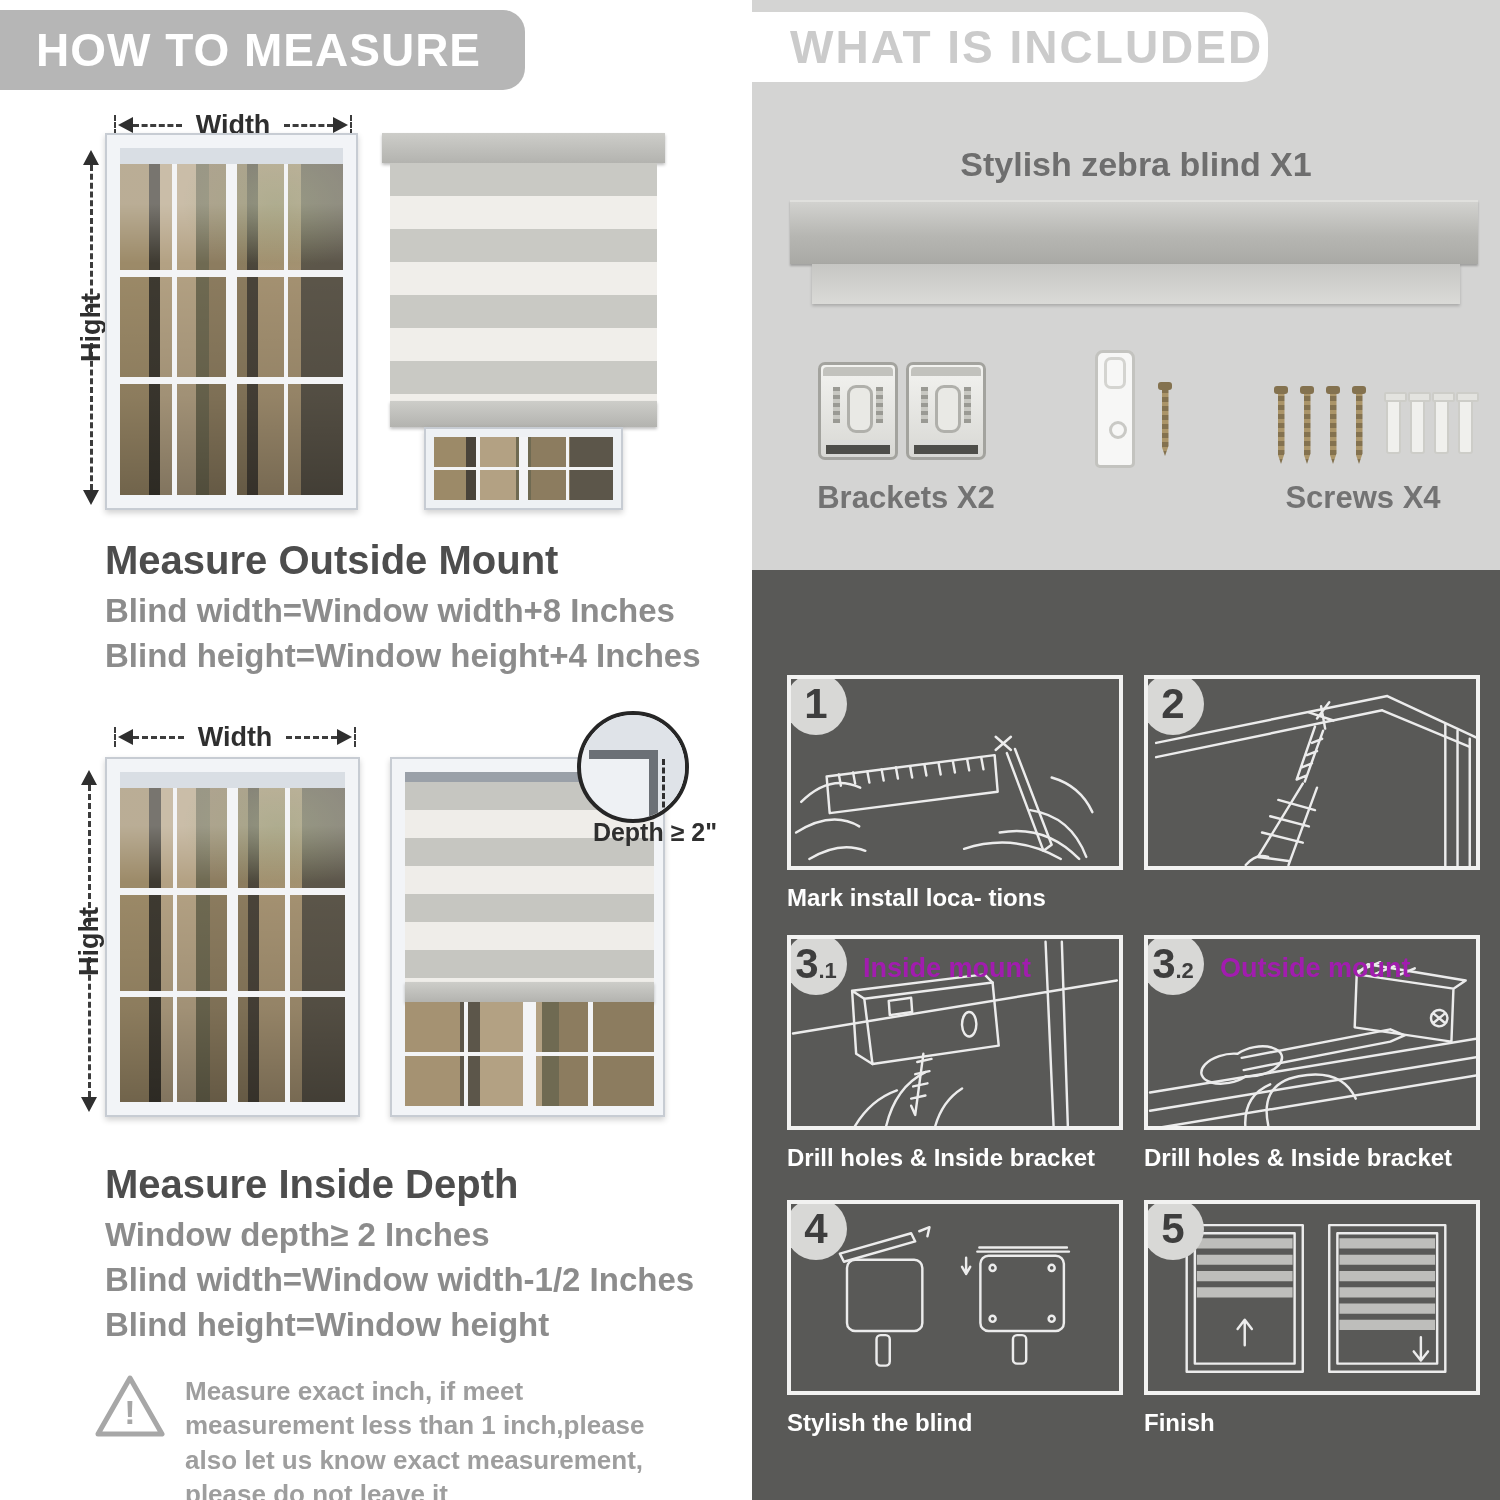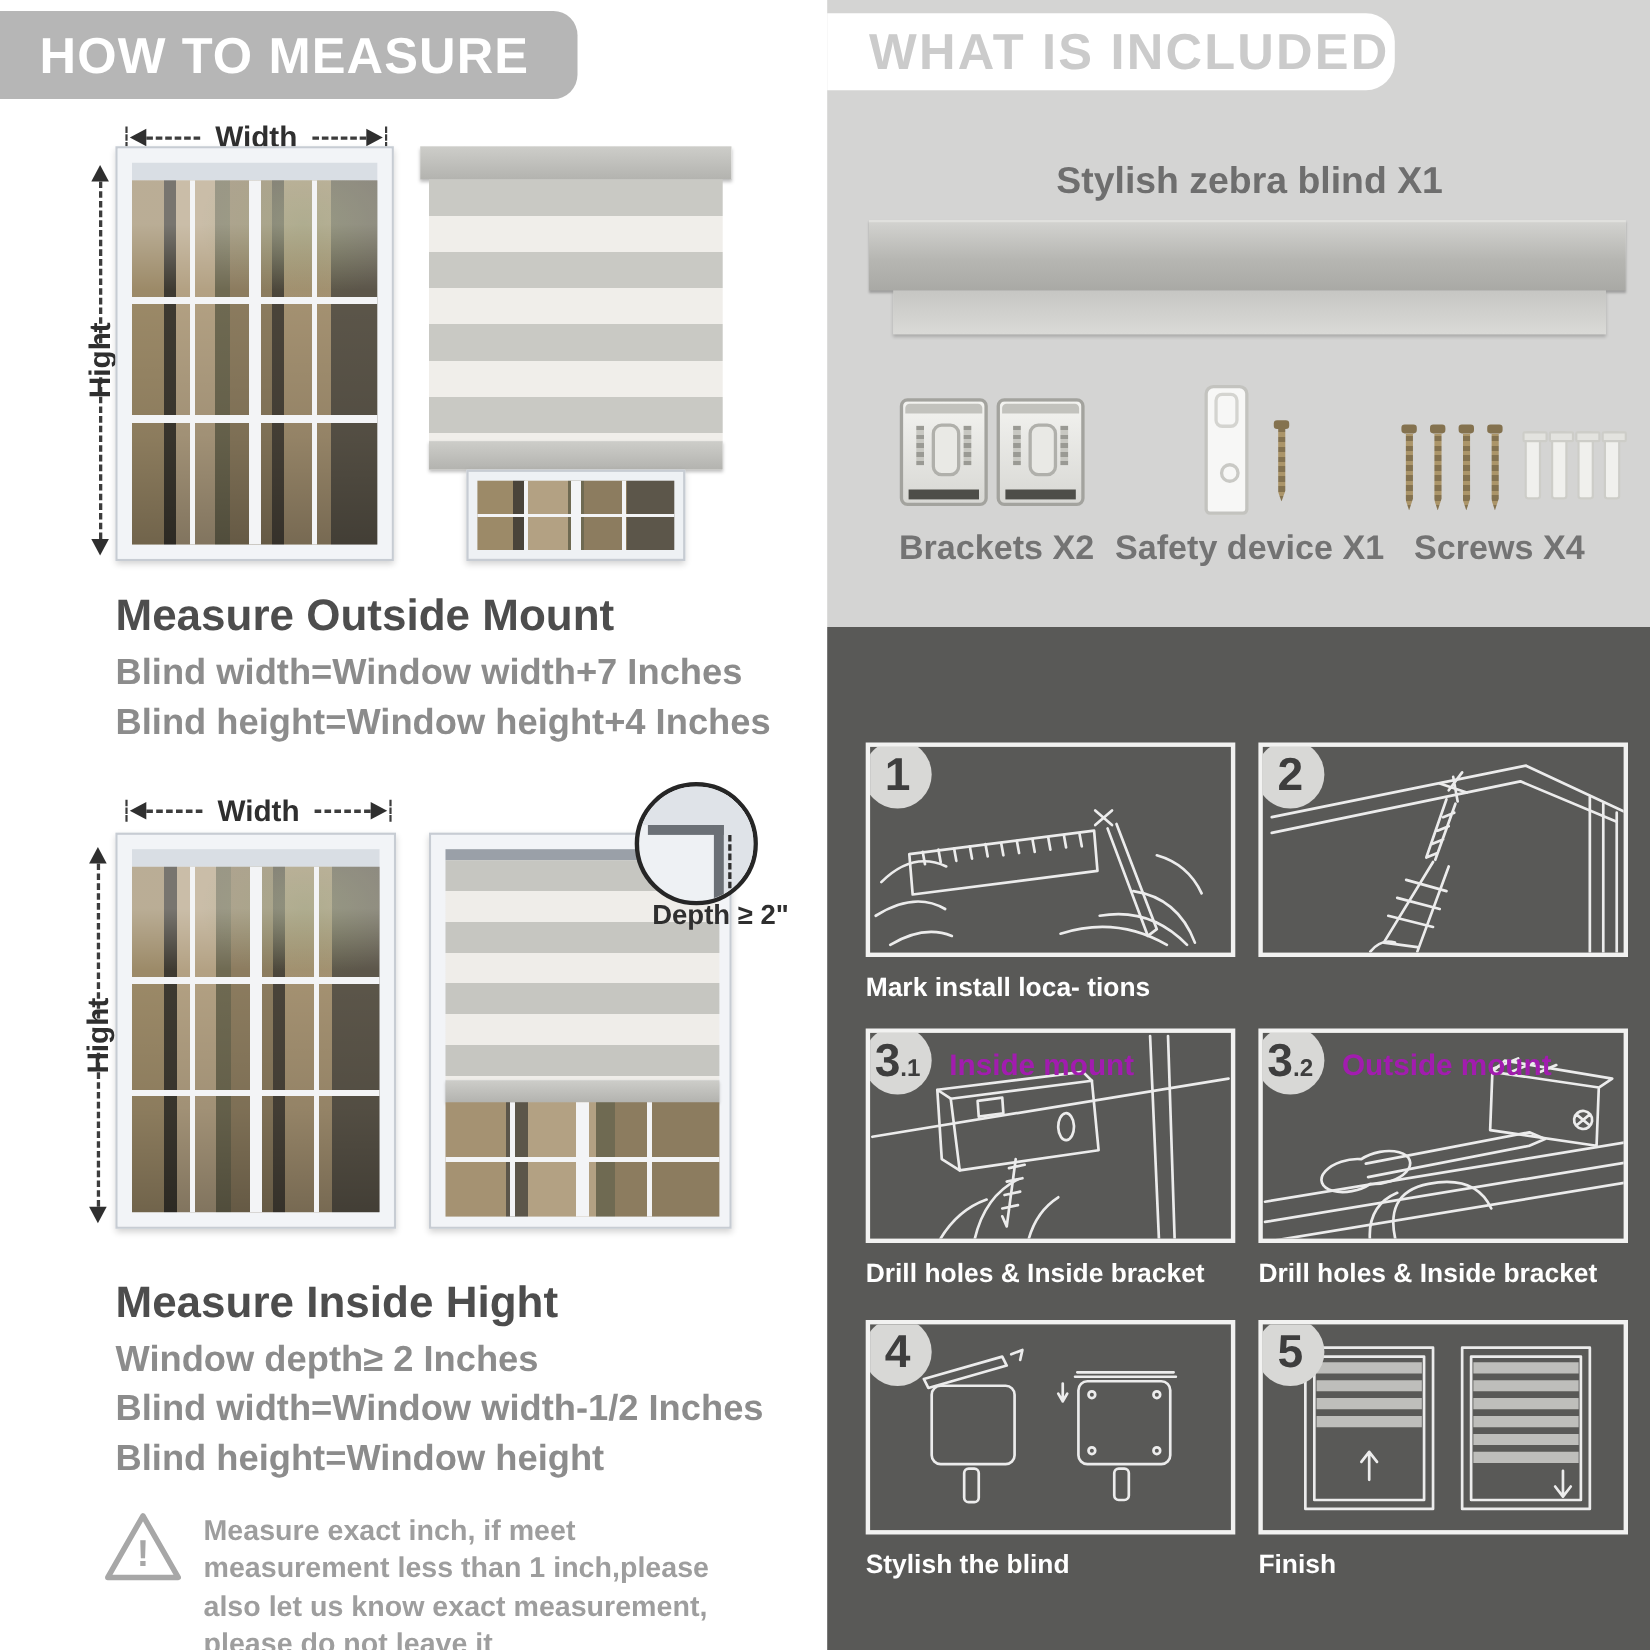--- a/index.html
+++ b/index.html
@@ -151,21 +151,21 @@
     <div class="abs rail" style="left:8px;top:268px;width:267px;height:26px;"></div>
     <div class="abs window-unit" style="left:42px;top:294px;width:199px;height:83px;">
       <div style="position:absolute;left:8px;top:8px;right:8px;bottom:8px;
         background:linear-gradient(90deg,#9c8a68 0 18%,#4a443a 18% 24%,#b3a183 24% 46%,#6f6a52 46% 54%,#8c7c5f 54% 76%,#5c564a 76% 100%);">
         <div class="muntins-half"></div>
       </div>
     </div>
   </div>
 
   <div class="abs section-heading" style="left:105px;top:538px;">Measure Outside Mount</div>
-  <div class="abs formula" style="left:105px;top:592px;">Blind width=Window width+7 Inches</div>
+  <div class="abs formula" style="left:105px;top:592px;">Blind width=Window width+8 Inches</div>
   <div class="abs formula" style="left:105px;top:637px;">Blind height=Window height+4 Inches</div>
 
   <div class="abs harrow" style="left:112px;top:724px;width:246px;">
     <div class="vtick"></div>
     <div class="tri-l"></div>
     <div class="dash"></div>
     <div class="lbl">Width</div>
     <div class="dash"></div>
     <div class="tri-r"></div>
     <div class="vtick"></div>
@@ -200,21 +200,21 @@
 
   <div class="abs magnifier" style="left:577px;top:711px;">
     <div style="position:absolute;left:0;top:0;width:100%;height:34%;background:#dfe3e8;"></div>
     <div style="position:absolute;right:0;top:0;width:26%;height:100%;background:#dfe3e8;"></div>
     <div style="position:absolute;left:8%;top:34%;width:66%;height:9px;background:#6b7076;"></div>
     <div style="position:absolute;right:26%;top:34%;width:9px;height:66%;background:#6b7076;"></div>
     <div style="position:absolute;right:19%;top:42%;width:0;height:55%;border-left:3px dashed #2f2f2f;"></div>
   </div>
   <div class="abs depth-label" style="left:570px;top:818px;width:170px;text-align:center;">Depth ≥ 2"</div>
 
-  <div class="abs section-heading" style="left:105px;top:1162px;">Measure Inside Hight</div>
+  <div class="abs section-heading" style="left:105px;top:1162px;">Measure Inside Depth</div>
   <div class="abs formula" style="left:105px;top:1216px;">Window depth≥ 2 Inches</div>
   <div class="abs formula" style="left:105px;top:1261px;">Blind width=Window width-1/2 Inches</div>
   <div class="abs formula" style="left:105px;top:1306px;">Blind height=Window height</div>
 
   <svg class="abs" style="left:92px;top:1372px;" width="76" height="70" viewBox="0 0 76 70">
     <path d="M38 6 L70 62 L6 62 Z" fill="none" stroke="#a7a7a7" stroke-width="5" stroke-linejoin="round"></path>
     <text x="38" y="52" text-anchor="middle" font-size="34" font-weight="bold" fill="#a7a7a7">!</text>
   </svg>
   <div class="abs warning-text" style="left:185px;top:1374px;width:470px;">Measure exact inch, if meet measurement less than 1 inch,please also let us know exact measurement, please do not leave it</div>
 
@@ -277,21 +277,20 @@
       <div class="flange"></div>
     </div>
   <div class="anchor" style="left:1434px;top:392px;height:62px;">
       <div class="flange"></div>
     </div>
   <div class="anchor" style="left:1458px;top:392px;height:62px;">
       <div class="flange"></div>
     </div>
 
   <div class="abs hw-label" style="left:806px;top:480px;width:200px;">Brackets X2</div>
-  <div class="abs hw-label" style="left:1006px;top:480px;width:260px;">Safety device X1</div>
   <div class="abs hw-label" style="left:1268px;top:480px;width:190px;">Screws X4</div>
 
 
   <div class="step" style="left:787px;top:675px;">
     <div class="panel">
       <svg width="336" height="195" viewBox="0 0 330 190">
         <path class="sline" d="M35 95 L200 74 L203 110 L38 131 Z"></path>
         <path class="sline" d="M47 93l2 11M61 91l2 11M75 90l2 11M89 88l2 11M103 86l2 11M117 85l2 11M131 83l2 11M145 82l2 11M159 80l2 11M173 78l2 11M187 77l2 11"></path>
         <path class="sline" d="M201 56l15 13M216 56l-15 13"></path>
         <path class="sline" d="M212 72 L248 168 M220 68 L256 162 M248 168 L256 162"></path>

